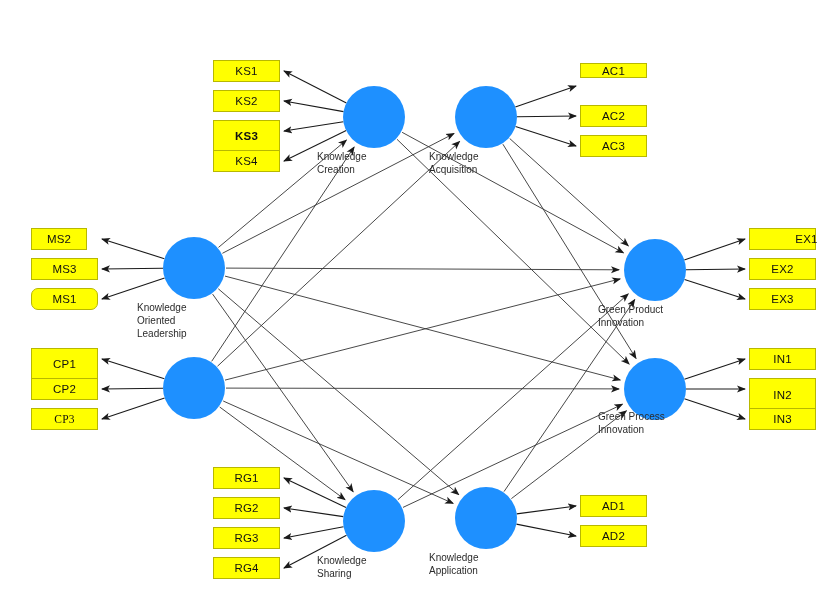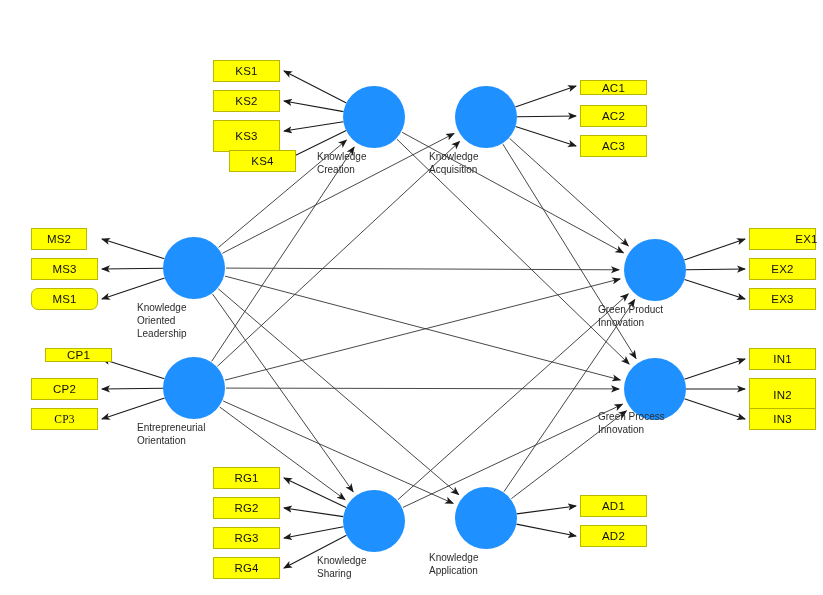--- a/index.html
+++ b/index.html
@@ -105,24 +105,20 @@
       </div>
       <div class="node" style="left: 624px; top: 239px; width: 62px; height: 62px;">
         <div class="disc" style="width: 62px; height: 62px; background: rgb(30, 144, 255);"></div>
         <div class="cap" style="left: -26px; top: 64px; width: 114px;">
           <div>Green Product</div>
           <div>Innovation</div>
         </div>
       </div>
       <div class="node" style="left: 163px; top: 357px; width: 62px; height: 62px;">
         <div class="disc" style="width: 62px; height: 62px; background: rgb(30, 144, 255);"></div>
-        <div class="cap" style="left: -26px; top: 64px; width: 114px;">
-          <div>Entrepreneurial</div>
-          <div>Orientation</div>
-        </div>
       </div>
       <div class="node" style="left: 624px; top: 358px; width: 62px; height: 62px;">
         <div class="disc" style="width: 62px; height: 62px; background: rgb(30, 144, 255);"></div>
         <div class="cap" style="left: -26px; top: 52px; width: 114px;">
           <div>Green Process</div>
           <div>Innovation</div>
         </div>
       </div>
       <div class="node" style="left: 343px; top: 490px; width: 62px; height: 62px;">
         <div class="disc" style="width: 62px; height: 62px; background: rgb(30, 144, 255);"></div>
@@ -135,32 +131,32 @@
         <div class="disc" style="width: 62px; height: 62px; background: rgb(30, 144, 255);"></div>
         <div class="cap" style="left: -26px; top: 64px; width: 114px;">
           <div>Knowledge</div>
           <div>Application</div>
         </div>
       </div>
     </div>
   <div id="inds">
       <div class="ind" style="left: 213px; top: 60px; width: 67px; height: 22px;">KS1</div>
       <div class="ind" style="left: 213px; top: 90px; width: 67px; height: 22px;">KS2</div>
-      <div class="ind" style="left: 213px; top: 120px; width: 67px; height: 32px;">KS3</div>
-      <div class="ind" style="left: 213px; top: 150px; width: 67px; height: 22px; margin-left: 16px;">KS4</div>
-      <div class="ind" style="left: 580px; top: 80px; width: 67px; height: 15px;">AC1</div>
+      <div class="ind" style="left: 213px; top: 120px; width: 67px; height: 32px; font-weight: bold;">KS3</div>
+      <div class="ind" style="left: 213px; top: 150px; width: 67px; height: 22px;">KS4</div>
+      <div class="ind" style="left: 580px; top: 63px; width: 67px; height: 15px;">AC1</div>
       <div class="ind" style="left: 580px; top: 105px; width: 67px; height: 22px;">AC2</div>
       <div class="ind" style="left: 580px; top: 135px; width: 67px; height: 22px;">AC3</div>
       <div class="ind" style="left: 31px; top: 228px; width: 56px; height: 22px;">MS2</div>
       <div class="ind" style="left: 31px; top: 258px; width: 67px; height: 22px;">MS3</div>
       <div class="ind" style="left: 31px; top: 288px; width: 67px; height: 22px; border-radius: 7px;">MS1</div>
       <div class="ind" style="left: 749px; top: 228px; width: 67px; height: 22px; padding-left: 48px;">EX1</div>
       <div class="ind" style="left: 749px; top: 258px; width: 67px; height: 22px;">EX2</div>
       <div class="ind" style="left: 749px; top: 288px; width: 67px; height: 22px;">EX3</div>
-      <div class="ind" style="left: 31px; top: 348px; width: 67px; height: 14px; margin-left: 14px;">CP1</div>
+      <div class="ind" style="left: 31px; top: 348px; width: 67px; height: 31px;">CP1</div>
       <div class="ind" style="left: 31px; top: 378px; width: 67px; height: 22px;">CP2</div>
       <div class="ind" style="left: 31px; top: 408px; width: 67px; height: 22px; font-family: Liberation Serif, serif;">CP3</div>
       <div class="ind" style="left: 749px; top: 348px; width: 67px; height: 22px;">IN1</div>
       <div class="ind" style="left: 749px; top: 378px; width: 67px; height: 33px;">IN2</div>
       <div class="ind" style="left: 749px; top: 408px; width: 67px; height: 22px;">IN3</div>
       <div class="ind" style="left: 213px; top: 467px; width: 67px; height: 22px;">RG1</div>
       <div class="ind" style="left: 213px; top: 497px; width: 67px; height: 22px;">RG2</div>
       <div class="ind" style="left: 213px; top: 527px; width: 67px; height: 22px;">RG3</div>
       <div class="ind" style="left: 213px; top: 557px; width: 67px; height: 22px;">RG4</div>
       <div class="ind" style="left: 580px; top: 495px; width: 67px; height: 22px;">AD1</div>

